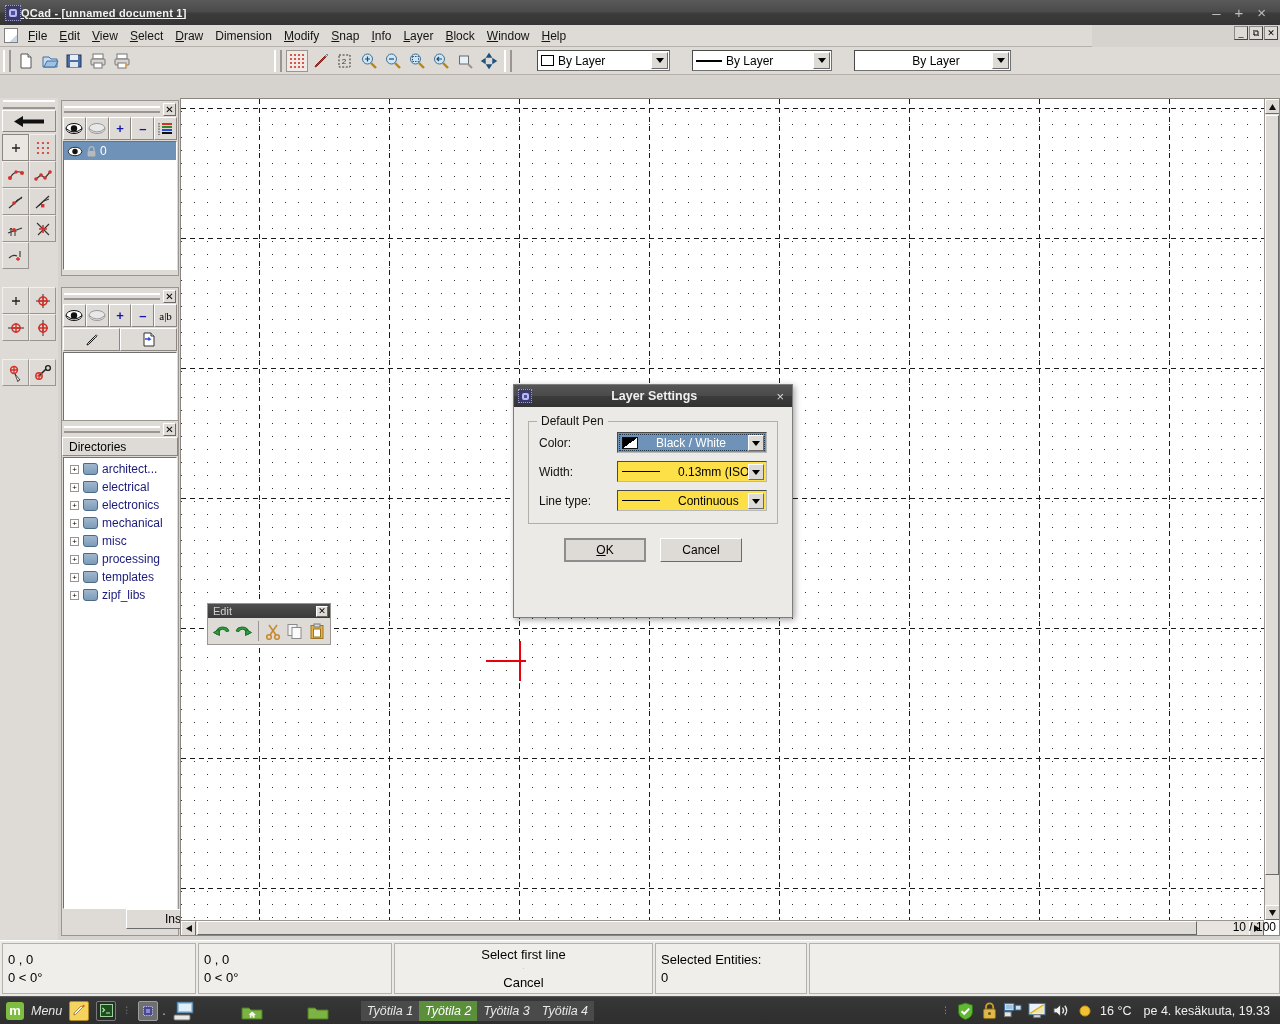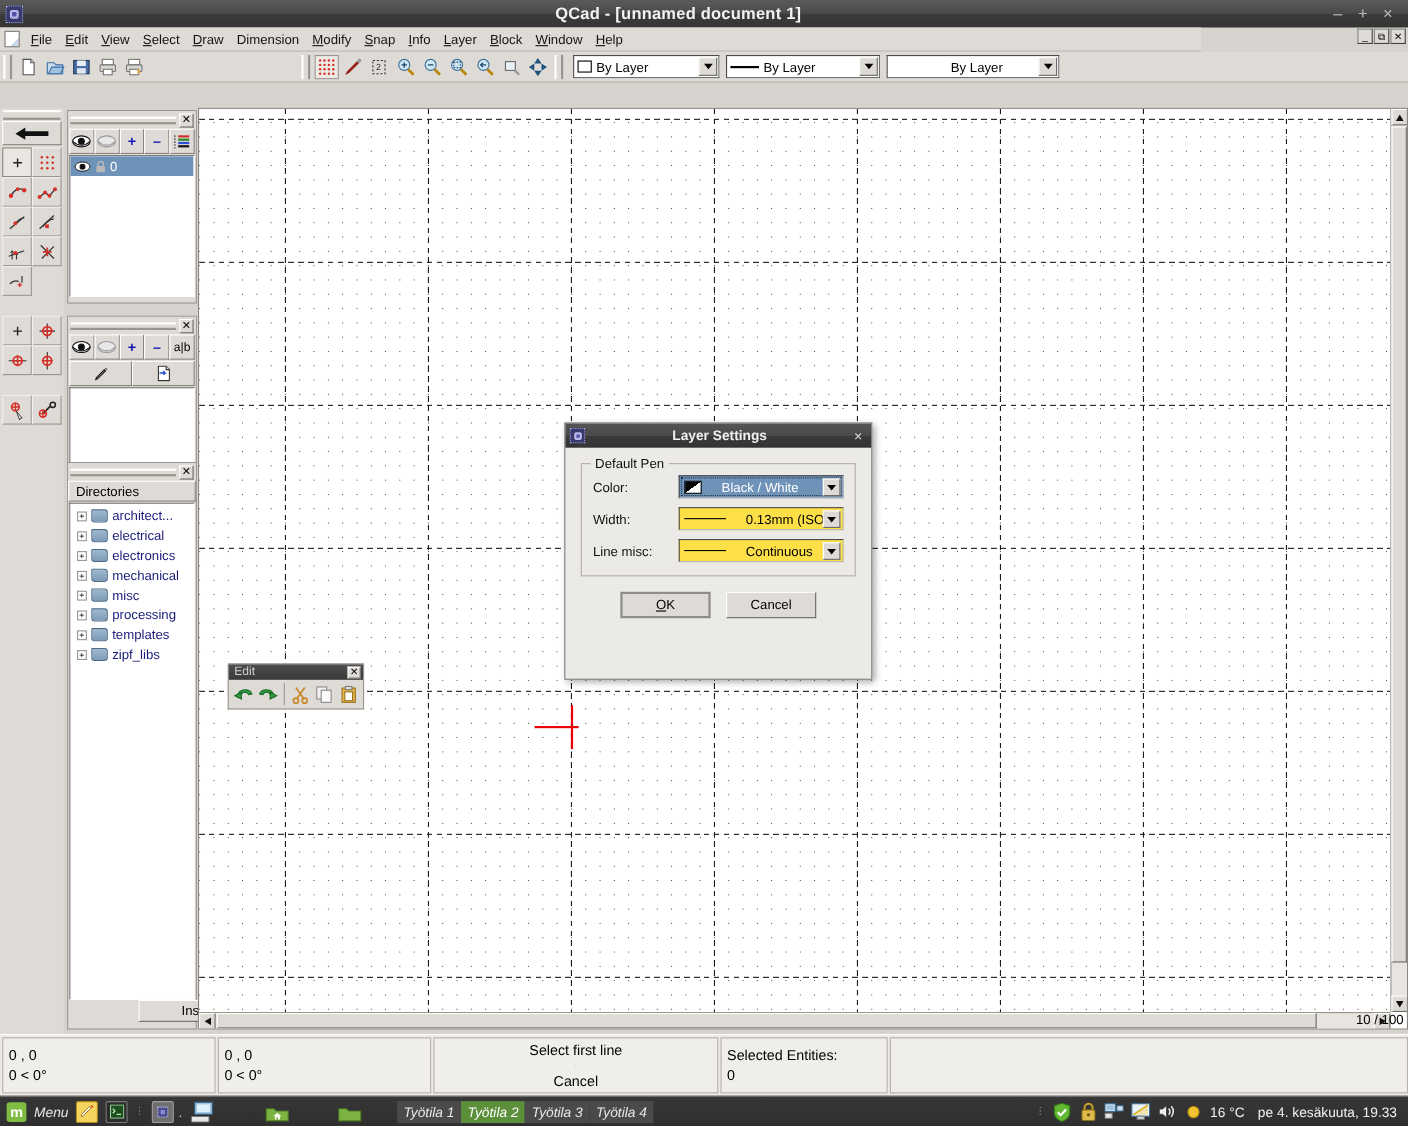--- a/index.html
+++ b/index.html
@@ -23,22 +23,22 @@
   .tb-icon {
     width: 16px; height: 16px; margin-left: 5px;
     background: #3a3a6a; border: 1px dotted #9b9bd0;
     display: flex; align-items: center; justify-content: center;
   }
   .tb-icon i {
     width: 8px; height: 8px; border: 2px solid #b9b9f0; border-radius: 2px;
     background: #5050a0; display: block;
   }
   .tb-title {
-    flex: 1; text-align: center; font-weight: bold; font-size: 15px;
-    color: #f2f2f2; letter-spacing: .2px;
+    flex: 1; text-align: left; font-weight: bold; font-size: 11px;
+    color: #f2f2f2; letter-spacing: .2px; text-decoration: underline;
   }
   .tb-btns { display: flex; gap: 14px; padding-right: 14px; color: #bdbdbd; font-size: 15px; }
   .tb-btns span { cursor: default; line-height: 1; }
 
   
   .menubar {
     position: absolute; left: 0; top: 25px; width: 1092px; height: 22px;
     background: #dedad5; border-bottom: 1px solid #b5b0aa;
     display: flex; align-items: center;
   }
@@ -71,21 +71,21 @@
     width: 8px; height: 22px; margin: 0 3px;
     border-left: 2px solid #ffffff; border-right: 2px solid #9a9590;
     flex: 0 0 auto;
   }
   .tbtn {
     width: 22px; height: 22px; margin: 0 1px;
     display: flex; align-items: center; justify-content: center;
     position: relative;
   }
   .tbtn.on { background: #eeeae5; border: 1px solid #9a9590; }
-  .combo-wrap { display: flex; align-items: flex-end; margin-left: 6px; }
+  .combo-wrap { display: flex; align-items: flex-end; margin-left: 22px; }
   .combo {
     height: 21px; background: #ffffff;
     border: 1px solid #707070; border-top-color:#4a4a4a; border-left-color:#4a4a4a;
     display: flex; align-items: center; font-size: 12px; color: #000;
     padding-left: 3px; position: relative;
   }
   .combo .arrow {
     position: absolute; right: 1px; top: 1px; width: 17px; height: 17px;
     background: #dedad5; border: 1px solid #ffffff;
     border-right-color:#6a6a6a; border-bottom-color:#6a6a6a;
@@ -725,21 +725,21 @@
           </svg>
       </div>
       <div class="dtbtn">
         <svg width="18" height="13" viewBox="0 0 18 13">
             <ellipse cx="9" cy="6.5" rx="8" ry="5" fill="#e8e8e8" stroke="#9a9a9a"></ellipse>
             <path d="M1 6.5q8 7 16 0" fill="none" stroke="#9a9a9a"></path>
           </svg>
       </div>
       <div class="dtbtn" style="color:#1414b4;font-weight:bold;">+</div>
       <div class="dtbtn" style="color:#1414b4;font-weight:bold;">–</div>
-      <div class="dtbtn" style="font-size:11px;">a|b</div>
+      <div class="dtbtn" style="font-size:11px;font-family:Liberation Serif, serif;">a|b</div>
     </div>
     <div class="dock-tools" style="margin-top:1px">
       <div class="dtbtn">
         <svg width="16" height="14" viewBox="0 0 16 14">
             <path d="M3 12l1.6-.6 7-7-1-1-7 7z" fill="none" stroke="#111" stroke-width="1"></path>
             <path d="M10.6 3.4l1.6-1.6 1 1-1.6 1.6z" fill="#ddd" stroke="#111" stroke-width=".8"></path>
           </svg>
       </div>
       <div class="dtbtn">
         <svg width="16" height="15" viewBox="0 0 16 15">
@@ -928,21 +928,21 @@
           <div class="dcombo" style="flex:1">
             <div class="inner">
               <span style="display:inline-block;width:38px;border-top:1.5px solid #000;"></span>
               <span>0.13mm (ISO)</span>
             </div>
             <div class="darr"></div>
           </div>
         </div>
 
         <div class="row" style="margin-bottom:0">
-          <label style="width:78px">Line misc:</label>
+          <label style="width:78px">Line type:</label>
           <div class="dcombo" style="flex:1">
             <div class="inner">
               <span style="display:inline-block;width:38px;border-top:1.5px solid #000;"></span>
               <span>Continuous</span>
             </div>
             <div class="darr"></div>
           </div>
         </div>
       </div>
 

